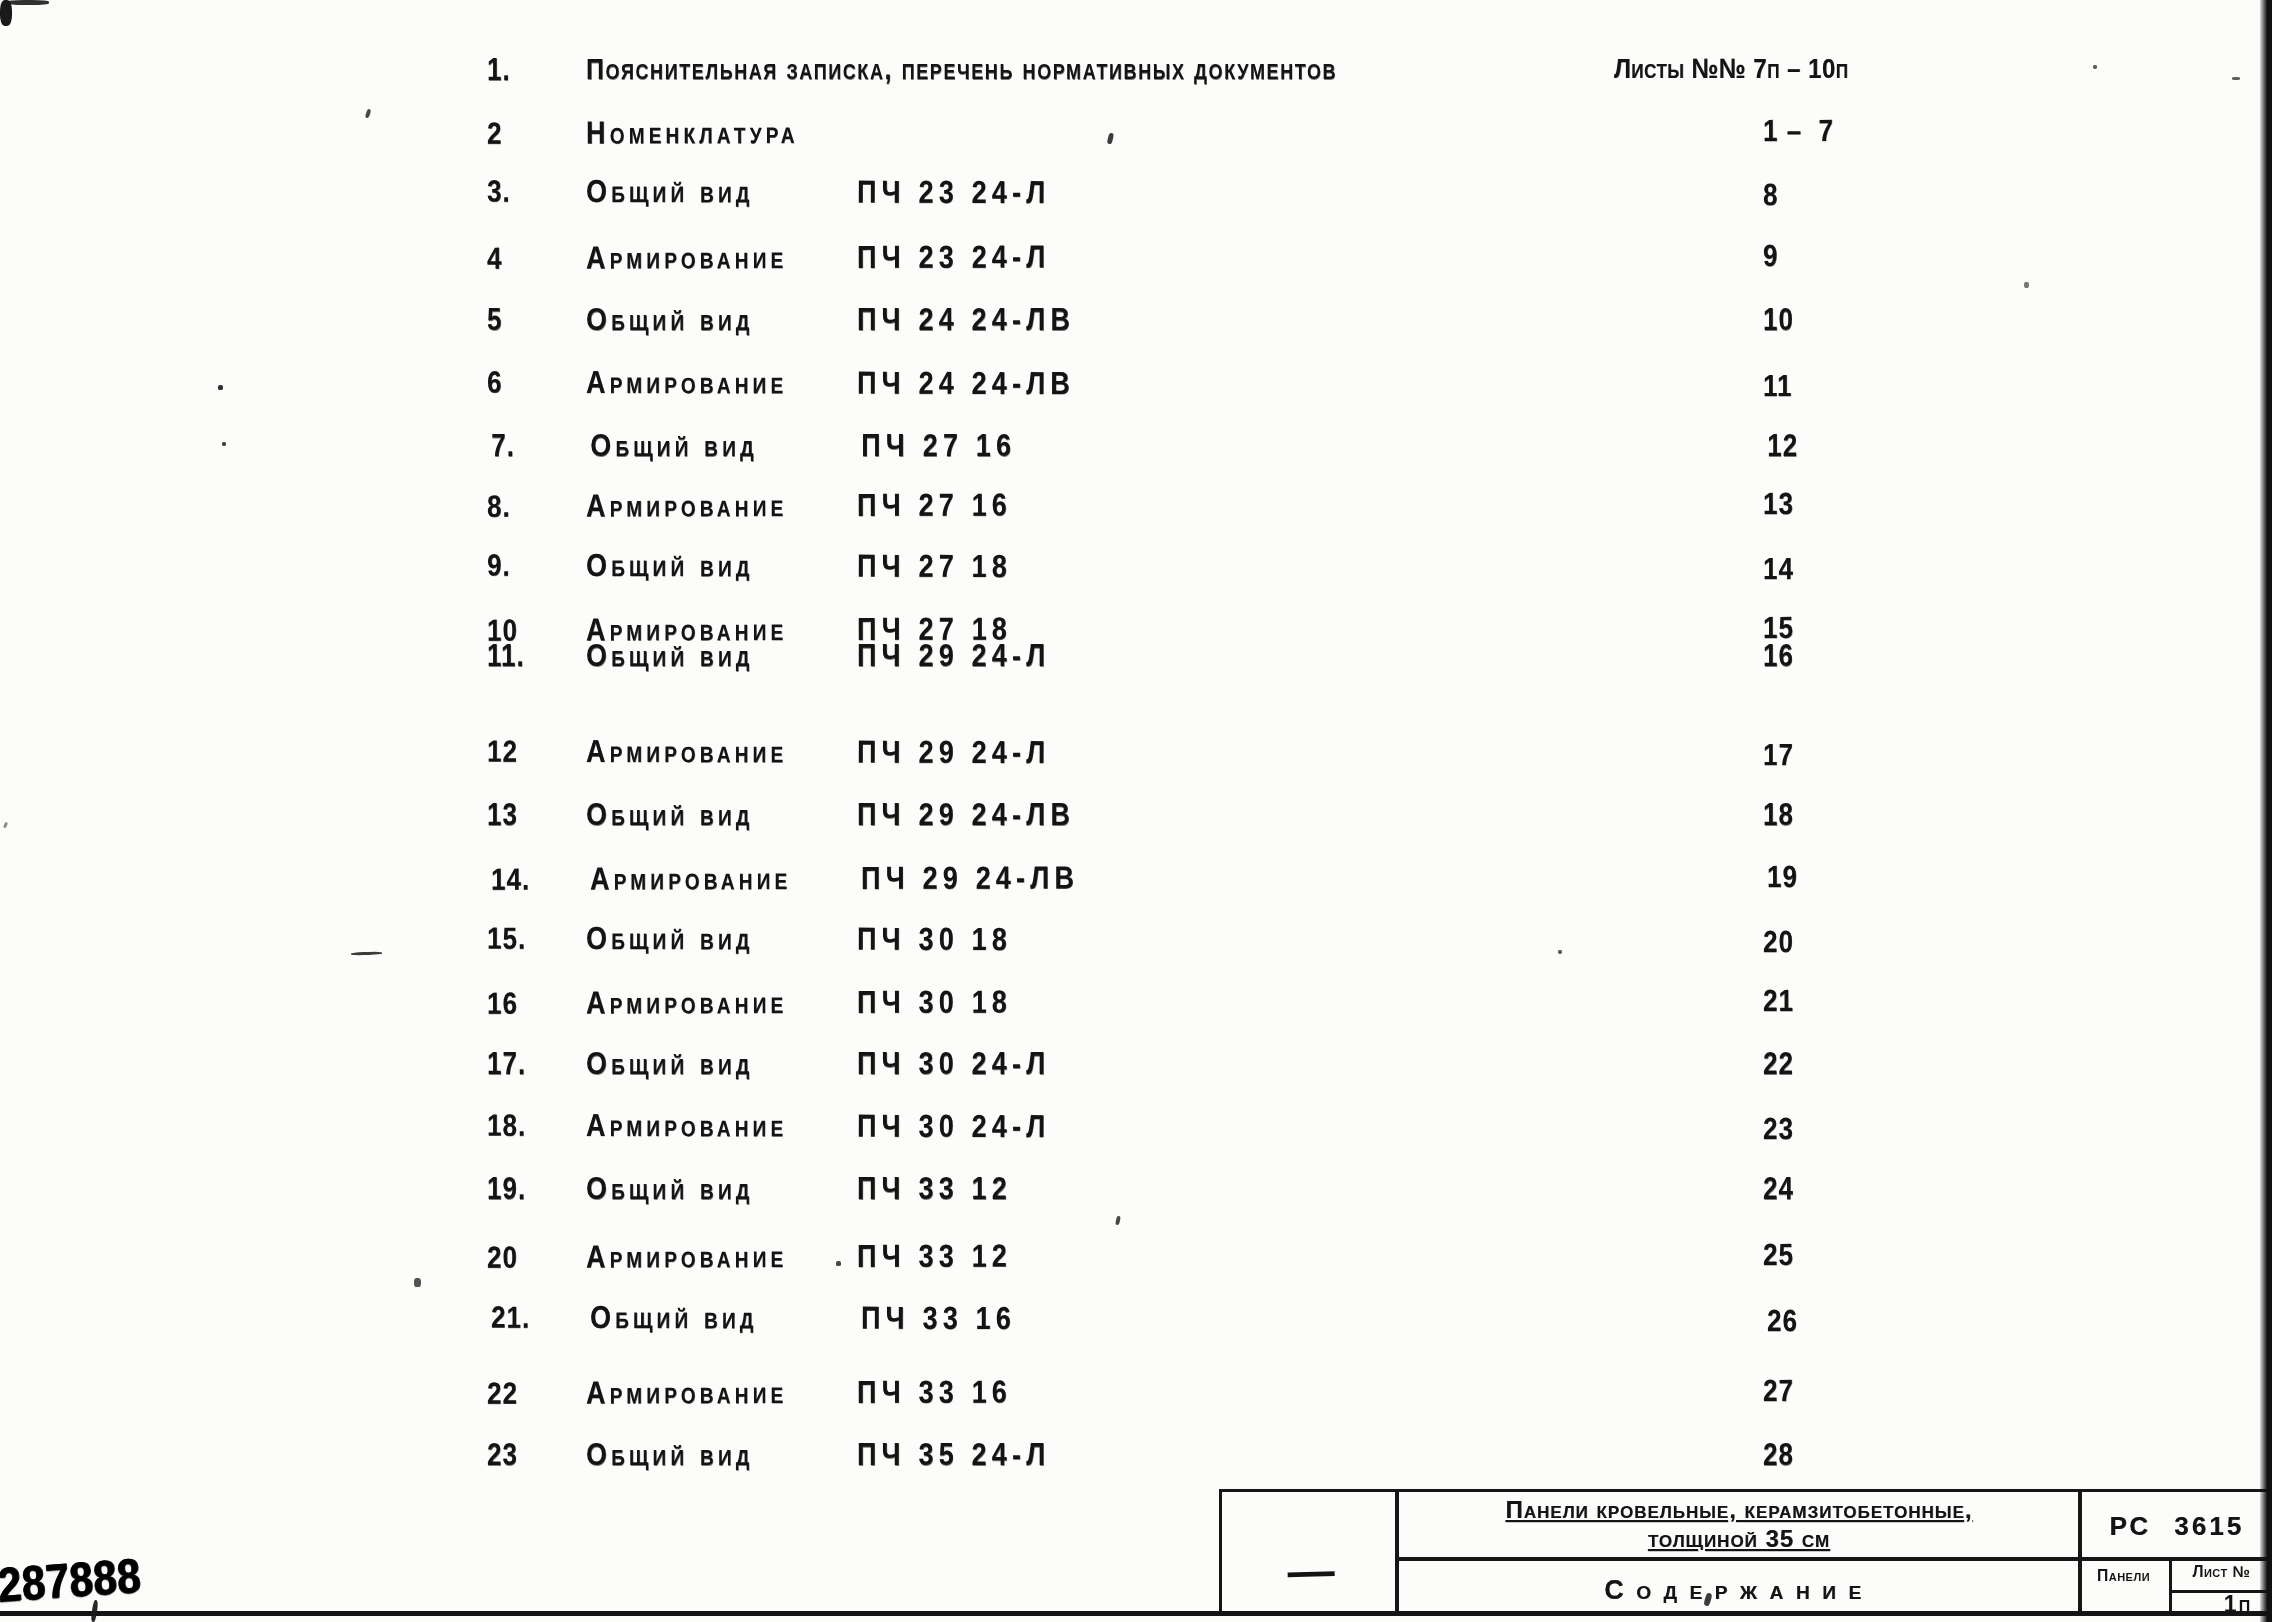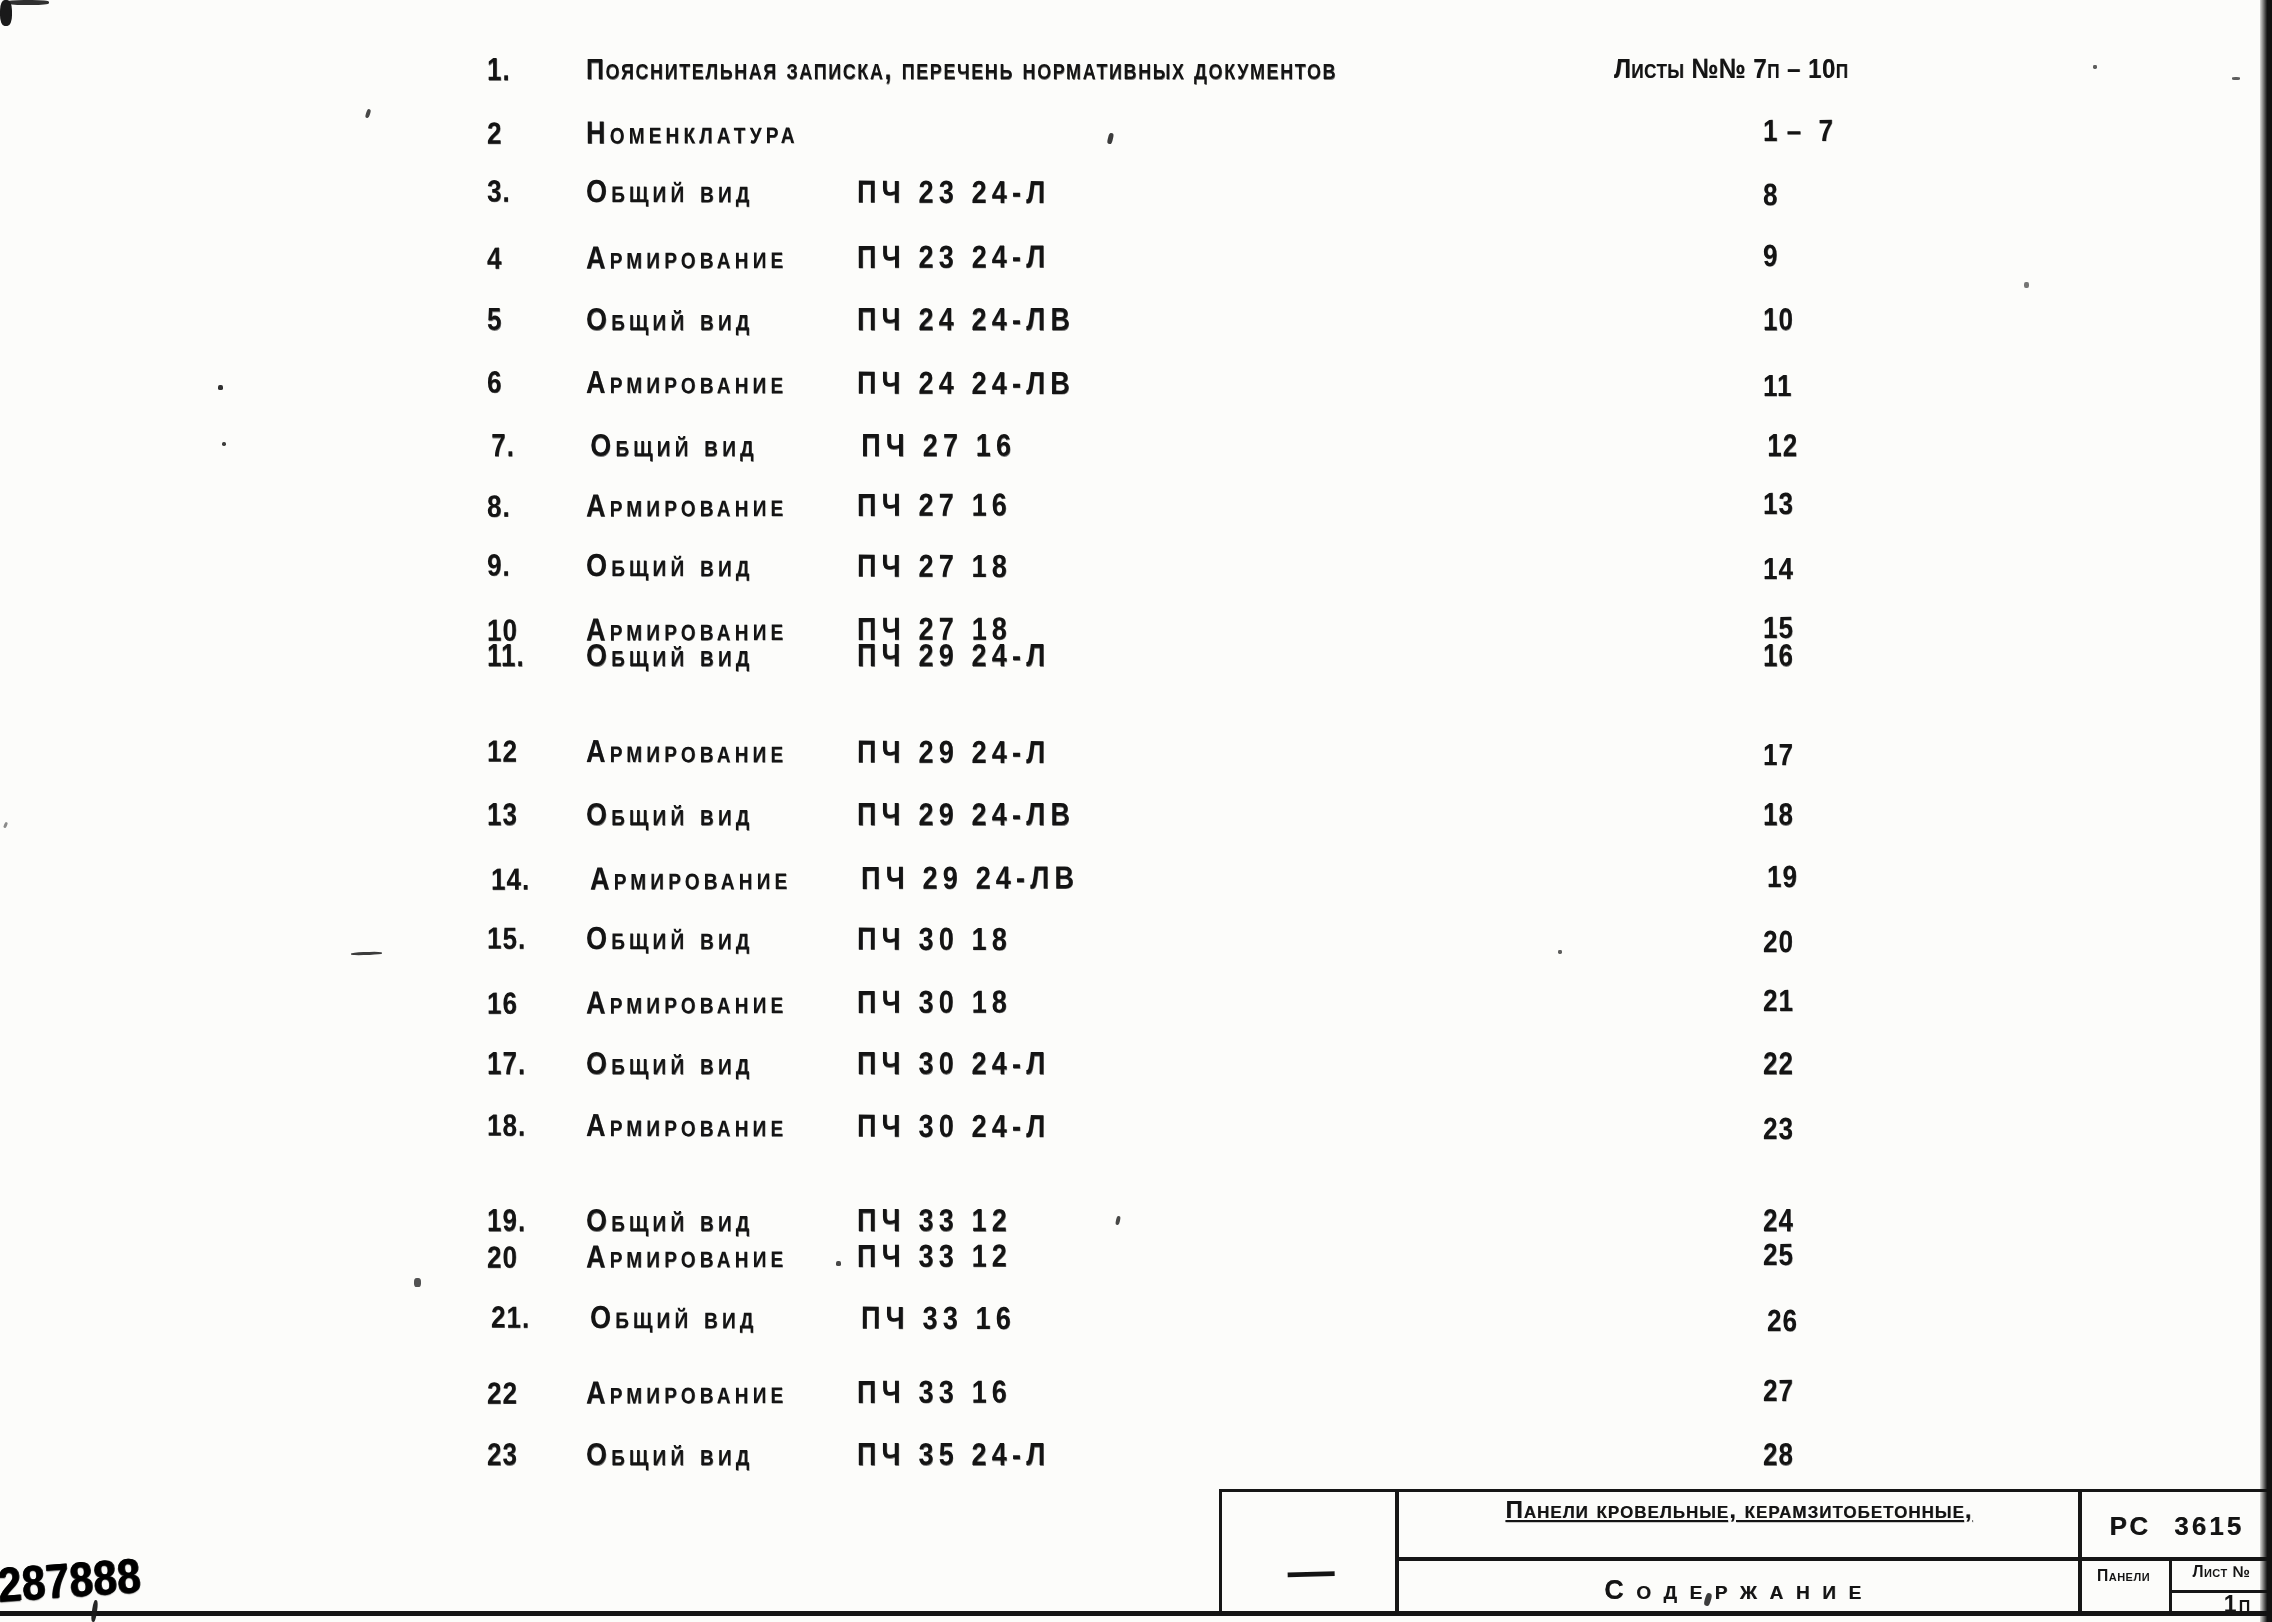--- a/index.html
+++ b/index.html
@@ -191,21 +191,21 @@
       <span class="txt c-name">Общий вид</span>
       <span class="txt c-type">ПЧ 30 24-Л</span>
       <span class="txt c-sheet">22</span>
     </div>
       <div class="row" style="top: 1109px;">
       <span class="txt c-num">18.</span>
       <span class="txt c-name">Армирование</span>
       <span class="txt c-type">ПЧ 30 24-Л</span>
       <span class="txt c-sheet">23</span>
     </div>
-      <div class="row" style="top: 1171px; margin-top: 32px;">
+      <div class="row" style="top: 1171px;">
       <span class="txt c-num">19.</span>
       <span class="txt c-name">Общий вид</span>
       <span class="txt c-type">ПЧ 33 12</span>
       <span class="txt c-sheet">24</span>
     </div>
       <div class="row" style="top: 1238px;">
       <span class="txt c-num">20</span>
       <span class="txt c-name">Армирование</span>
       <span class="txt c-type">ПЧ 33 12</span>
       <span class="txt c-sheet">25</span>
@@ -232,20 +232,21 @@
 
   <div class="titleblock">
     <div class="tb-line tb-v1"></div>
     <div class="tb-line tb-v2"></div>
     <div class="tb-line tb-v3"></div>
     <div class="tb-line tb-h1"></div>
     <div class="tb-line tb-h2"></div>
     <div class="tb-dash">—</div>
     <div class="tb-title">
       <div>Панели кровельные, керамзитобетонные,</div>
+      <div>толщиной 35 см</div>
     </div>
     <div class="tb-subject">Содержание</div>
     <div class="tb-code">РС 3615</div>
     <div class="tb-vzamen">Панели</div>
     <div class="tb-listno">Лист №</div>
     <div class="tb-listval">1п</div>
   </div>
 
   <div class="frame-bottom"></div>
   <div class="frame-right"></div>

